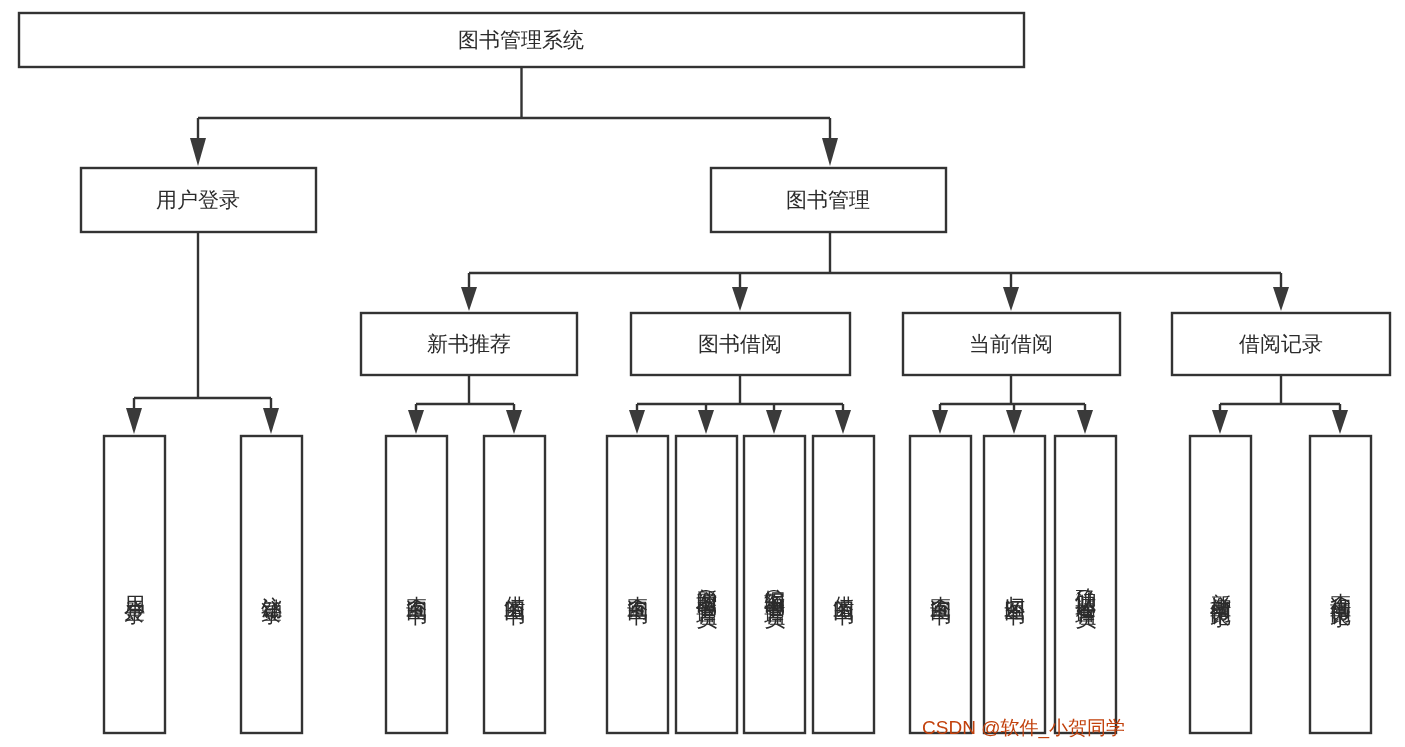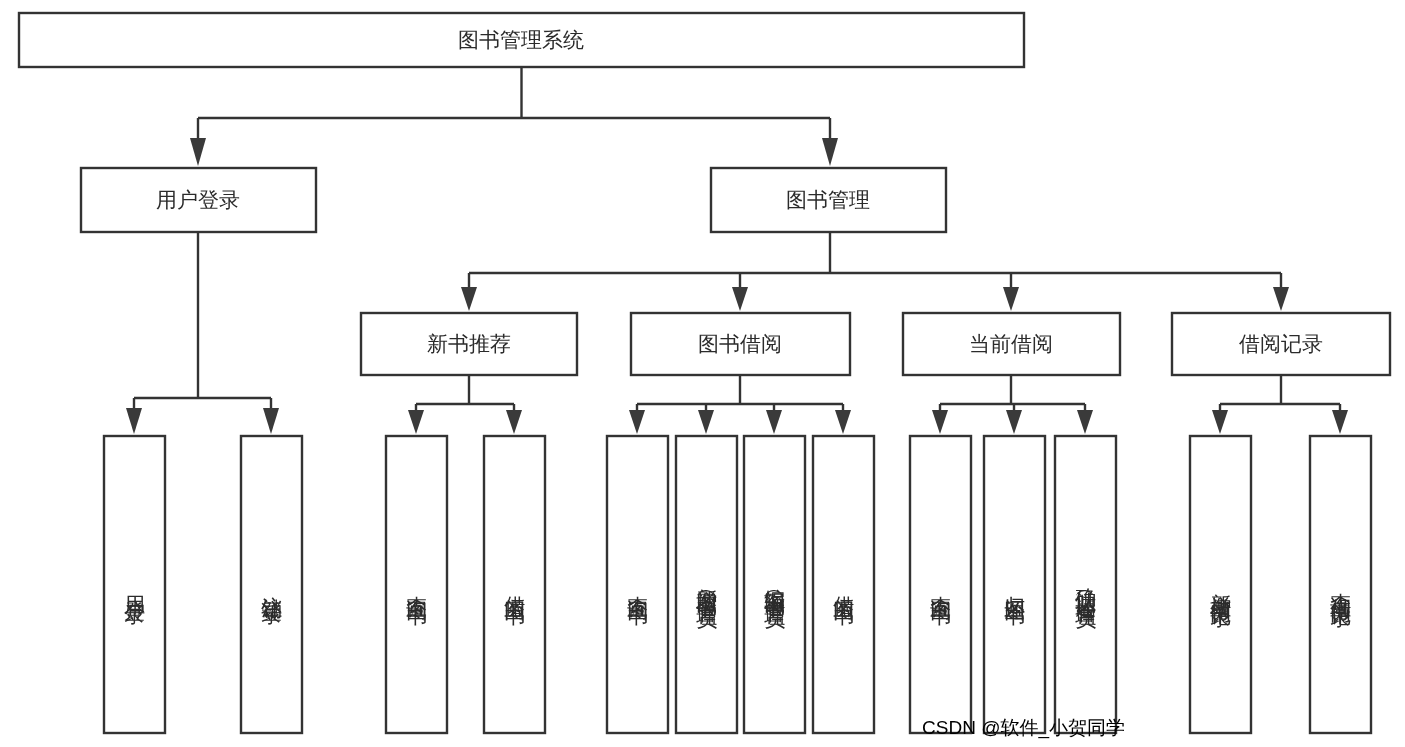--- a/index.html
+++ b/index.html
@@ -63,21 +63,21 @@
     letter-spacing: 3px;
     white-space: nowrap;
     text-align: center;
   }
   .watermark {
     position: absolute;
     right: 12px;
     bottom: 6px;
     font-family: "Liberation Sans", "DejaVu Sans", sans-serif;
     font-size: 19px;
-    color: #000000;
+    color: #c2410c;
     white-space: nowrap;
     pointer-events: none;
   }
 </style>
 </head>
 <body>
 
 <div id="diagram-root">
 
   <svg class="diagram" viewBox="0 0 1405 747">

